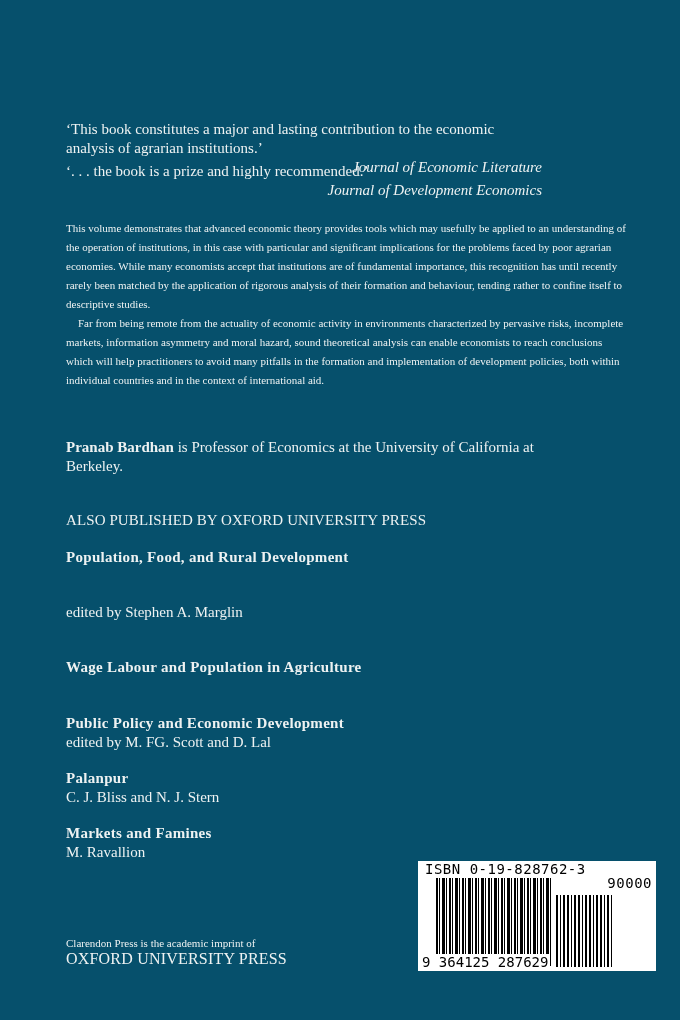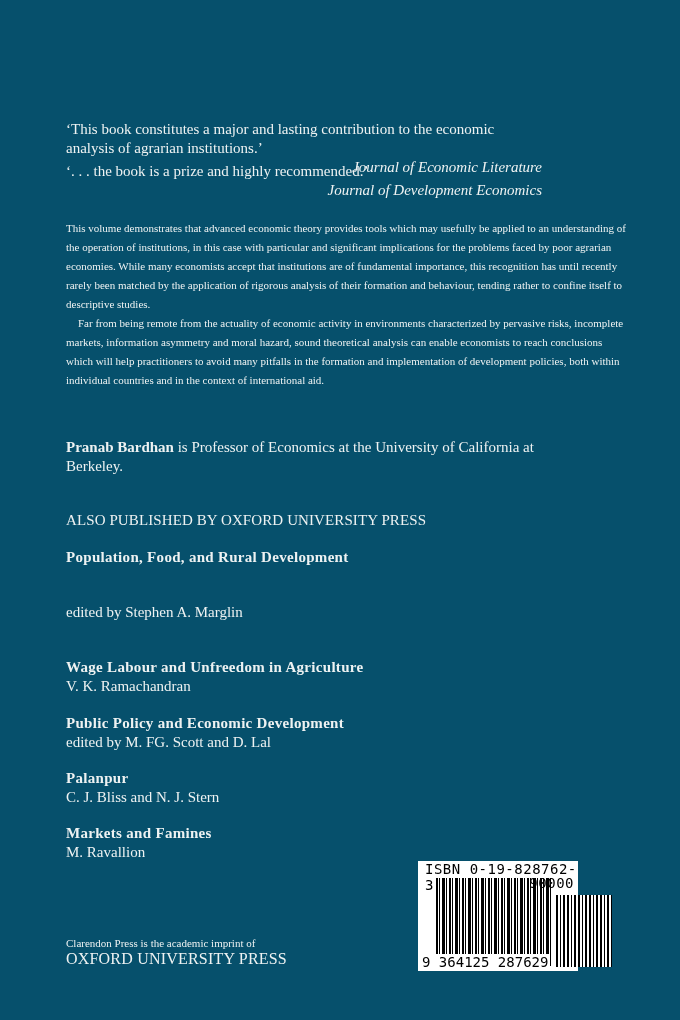--- a/index.html
+++ b/index.html
@@ -11,21 +11,21 @@
   .para p{margin:0;}
   .para p.indent{text-indent:12px;}
   .author{position:absolute;left:0;width:500px;font-size:15px;line-height:19px;}
   .author b{font-weight:bold;}
   .also{position:absolute;left:0;top:512px;font-size:15px;letter-spacing:0.1px;}
   .book{position:absolute;left:0;font-size:15px;line-height:19px;}
   .book .t{font-weight:bold;letter-spacing:0.3px;}
   .footer{position:absolute;left:66px;top:937px;}
   .footer .l1{font-family:"Liberation Serif",serif;font-size:11px;}
   .footer .l2{font-family:"Liberation Serif",serif;font-size:16px;letter-spacing:0.2px;margin-top:1px;}
-  .barcode{position:absolute;left:418px;top:861px;width:160px;height:110px;background:#fff;color:#000;}
+  .barcode{position:absolute;left:418px;top:861px;width:238px;height:110px;background:#fff;color:#000;}
   .barcode .isbn{position:absolute;left:7px;top:0px;font-family:"DejaVu Sans Mono",monospace;font-size:14px;letter-spacing:0.5px;}
   .barcode .price{position:absolute;right:4px;top:14px;font-family:"DejaVu Sans Mono",monospace;font-size:14px;letter-spacing:0.5px;}
   .barcode .num{position:absolute;left:4px;bottom:1px;font-family:"DejaVu Sans Mono",monospace;font-size:14px;background:#fff;padding-right:2px;}
   .bars{position:absolute;left:18px;top:17px;width:116px;height:88px;background:repeating-linear-gradient(90deg,#000 0 2px,#fff 2px 3px,#000 3px 4px,#fff 4px 6px,#000 6px 9px,#fff 9px 10px,#000 10px 11px,#fff 11px 13px);}
   .bars2{position:absolute;left:138px;top:34px;width:56px;height:72px;background:repeating-linear-gradient(90deg,#000 0 2px,#fff 2px 4px,#000 4px 5px,#fff 5px 7px,#000 7px 9px,#fff 9px 11px);}
 </style>
 </head>
 <body>
 
 <div class="page">
@@ -49,22 +49,21 @@
 
   <div class="also">ALSO PUBLISHED BY OXFORD UNIVERSITY PRESS</div>
 
   <div class="book" style="top:548px;">
     <div class="t">Population, Food, and Rural Development</div>
   </div>
   <div class="book" style="top:603px;">
     <div>edited by Stephen A. Marglin</div>
   </div>
   <div class="book" style="top:658px;">
-    <div class="t">Wage Labour and Unfreedom in Agriculture</div>
-    <div>V. K. Ramachandran</div>
+    <div class="t">Wage Labour and Population in Agriculture</div>
   </div>
   <div class="book" style="top:714px;">
     <div class="t">Public Policy and Economic Development</div>
     <div>edited by M. FG. Scott and D. Lal</div>
   </div>
   <div class="book" style="top:769px;">
     <div class="t">Palanpur</div>
     <div>C. J. Bliss and N. J. Stern</div>
   </div>
   <div class="book" style="top:824px;">

